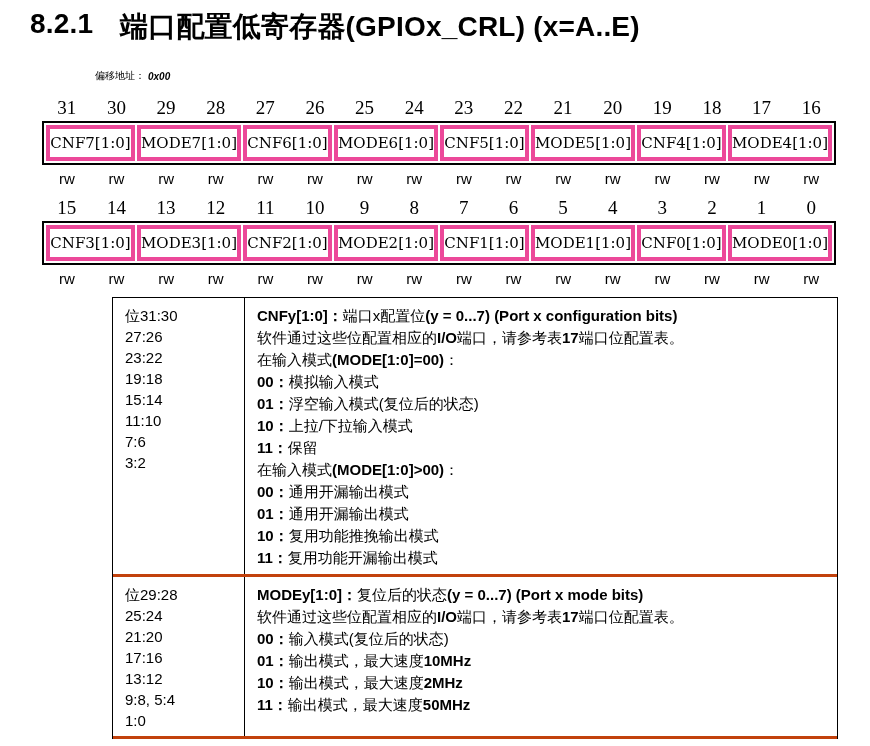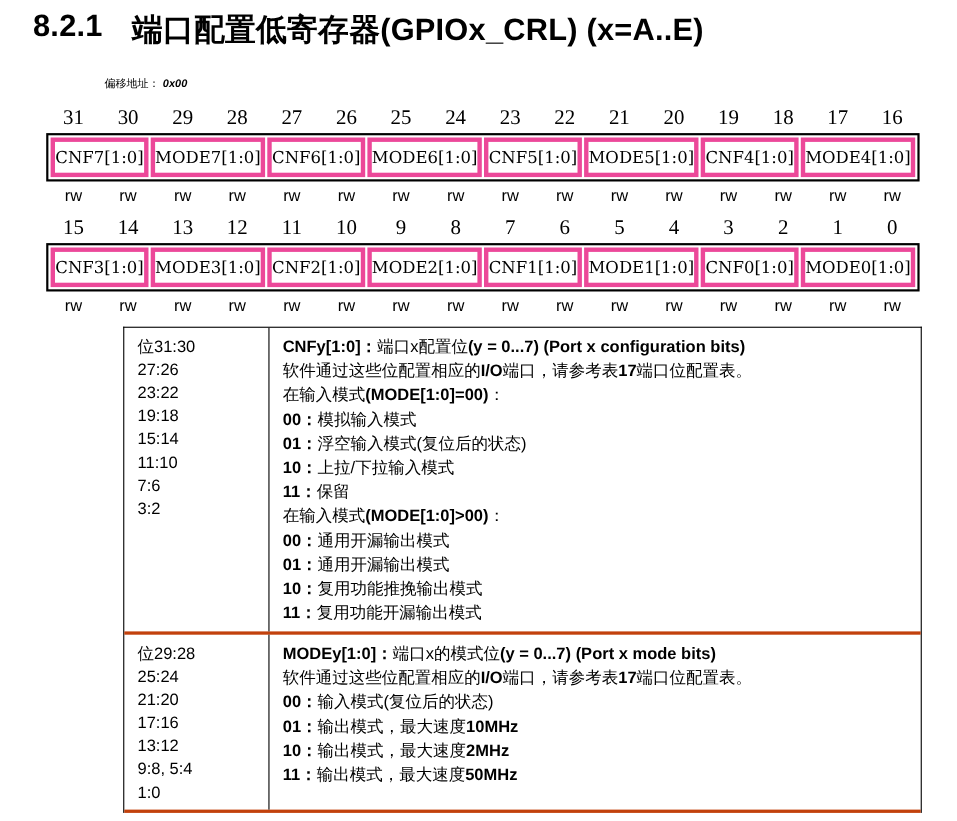--- a/index.html
+++ b/index.html
@@ -274,21 +274,21 @@
             <div class="bitline">21:20</div>
             <div class="bitline">17:16</div>
             <div class="bitline">13:12</div>
             <div class="bitline">9:8, 5:4</div>
             <div class="bitline">1:0</div>
           </div>
         <div class="desc-right">
 
         <div class="desc-line">
             
-          <span class="bold">MODEy[1:0]：</span><span>端口x的模式位</span><span class="bold">(y = 0...7) (Port x mode bits)</span></div>
+          <span class="bold">MODEy[1:0]：</span><span>复位后的状态</span><span class="bold">(y = 0...7) (Port x mode bits)</span></div>
             <div class="desc-line">
             
           <span>软件通过这些位配置相应的</span><span class="bold">I/O</span><span>端口，请参考表</span><span class="bold">17</span><span>端口位配置表。</span></div>
             <div class="desc-line">
             
           <span class="bold">00：</span><span>输入模式(复位后的状态)</span></div>
             <div class="desc-line">
             
           <span class="bold">01：</span><span>输出模式，最大速度</span><span class="bold">10MHz</span></div>
             <div class="desc-line">

